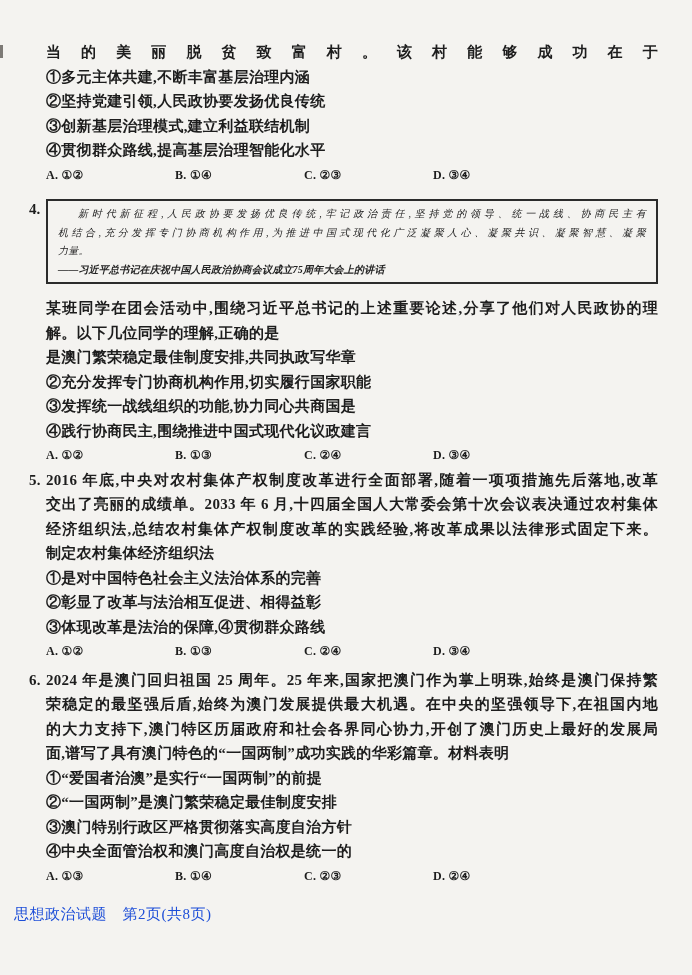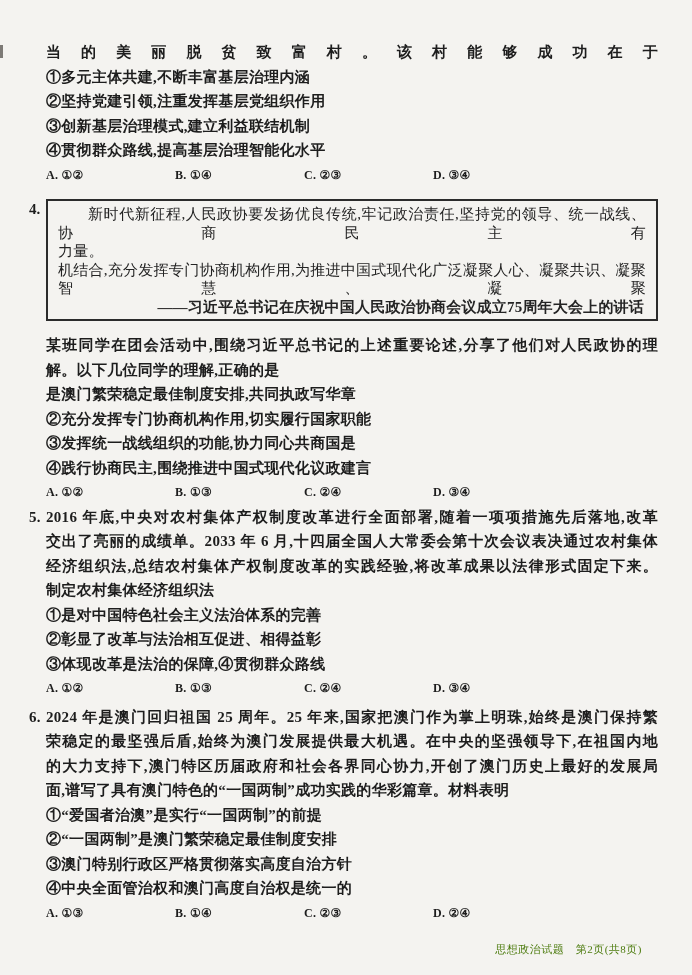--- a/index.html
+++ b/index.html
@@ -37,82 +37,83 @@
     font-size:15px;font-weight:700;
   }
   .quote-box{
     border:2px solid #2b2b2b;
     box-sizing:border-box;
     width:100%;
     padding:4px 10px 3px 10px;
     margin-bottom:12px;
   }
   .qline{
-    font-size:15px;
+    font-size:10px;
     line-height:18.5px;
+    font-style:italic;
     font-weight:500;
     color:#242424;
     letter-spacing:0.2px;
   }
   .qline.indent{text-indent:2em;}
-  .qline.attribution{text-align:right;font-weight:600;padding-right:2px;}
+  .qline.attribution{font-weight:600;padding-right:2px;}
   .answers{
     display:flex;
     height:24.5px;
     line-height:24.5px;
     font-size:12px;
     font-weight:600;
     letter-spacing:0.3px;
   }
   .ans{width:129px;flex:0 0 auto;}
   .ans:last-child{width:auto;}
   .box-offset{margin-top:12px;}
   .q6-gap{margin-top:4px;}
   .footer{
     margin-top:17px;
-    text-align:right;
+    text-align:left;
     transform:translateX(-16px);
-    font-size:11px;
+    font-size:15px;
     font-weight:500;
-    color:#4d7c0f;
+    color:#1d4ed8;
     letter-spacing:0.5px;
   }
   .artifact{
     position:absolute;left:0;top:45px;width:3px;height:13px;
     background:#55524e;opacity:.75;
   }
 </style>
 </head>
 <body>
 
 <div class="page">
   <div class="artifact"></div>
 
   <div class="content">
 
     <div class="q-block">
       <div class="line just">当的美丽脱贫致富村。该村能够成功在于</div>
       <div class="line">①多元主体共建,不断丰富基层治理内涵</div>
-      <div class="line">②坚持党建引领,注重发挥基层党组织作用</div>
+      <div class="line">②坚持党建引领,人民政协要发扬优良传统</div>
       <div class="line">③创新基层治理模式,建立利益联结机制</div>
       <div class="line">④贯彻群众路线,提高基层治理智能化水平</div>
       <div class="answers">
         <span class="ans">A. ①②</span>
         <span class="ans">B. ①④</span>
         <span class="ans">C. ②③</span>
         <span class="ans">D. ③④</span>
       </div>
     </div>
 
     <div class="q-block box-offset">
       <span class="qnum-abs">4.</span>
       <div class="quote-box">
         <div class="qline indent just">新时代新征程,人民政协要发扬优良传统,牢记政治责任,坚持党的领导、统一战线、协商民主有</div>
+        <div class="qline just">机结合,充分发挥专门协商机构作用,为推进中国式现代化广泛凝聚人心、凝聚共识、凝聚智慧、凝聚</div>
         <div class="qline">力量。</div>
-        <div class="qline just">机结合,充分发挥专门协商机构作用,为推进中国式现代化广泛凝聚人心、凝聚共识、凝聚智慧、凝聚</div>
         <div class="qline attribution">——习近平总书记在庆祝中国人民政治协商会议成立75周年大会上的讲话</div>
       </div>
       <div class="line just">某班同学在团会活动中,围绕习近平总书记的上述重要论述,分享了他们对人民政协的理</div>
       <div class="line">解。以下几位同学的理解,正确的是</div>
       <div class="line">是澳门繁荣稳定最佳制度安排,共同执政写华章</div>
       <div class="line">②充分发挥专门协商机构作用,切实履行国家职能</div>
       <div class="line">③发挥统一战线组织的功能,协力同心共商国是</div>
       <div class="line">④践行协商民主,围绕推进中国式现代化议政建言</div>
       <div class="answers">
         <span class="ans">A. ①②</span>

